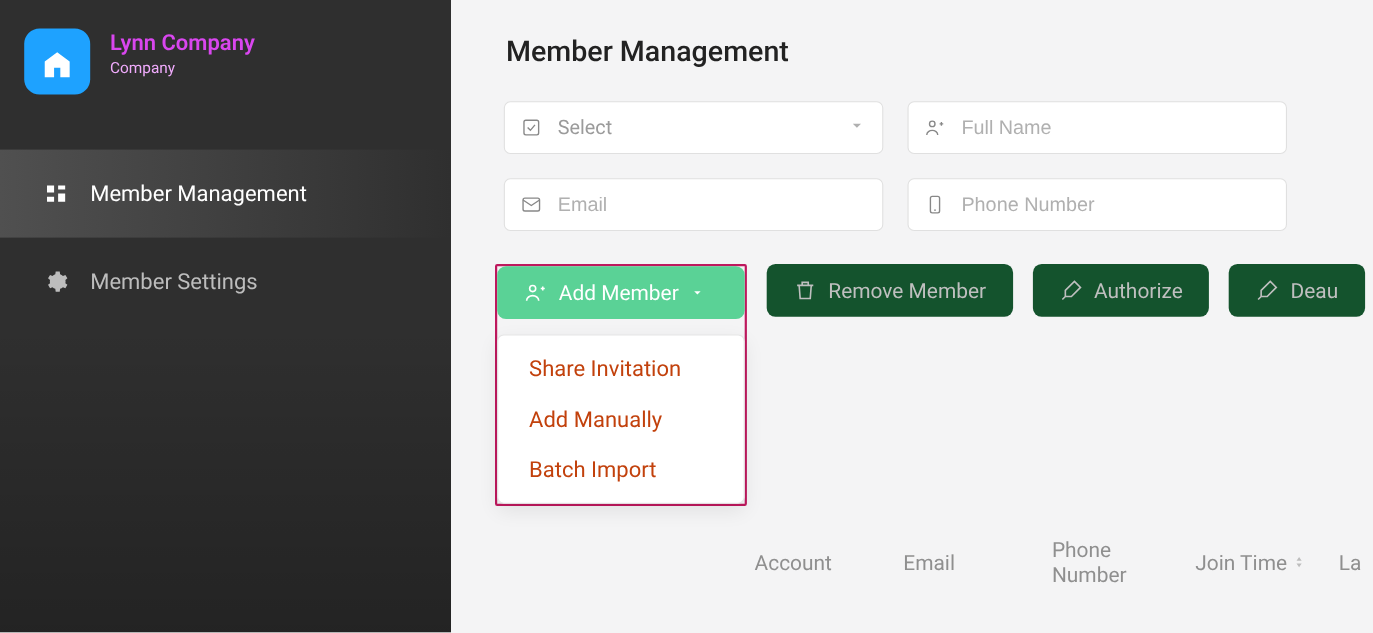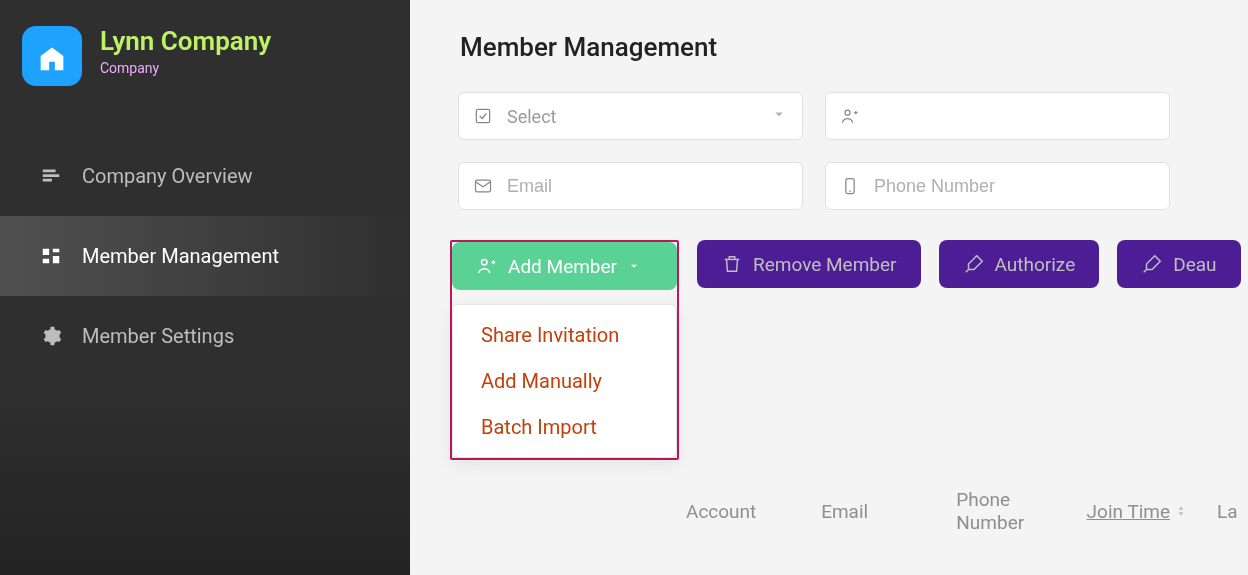--- a/index.html
+++ b/index.html
@@ -36,23 +36,23 @@
     width: 60px;
     height: 60px;
     border-radius: 14px;
     background: #1ea2ff;
     display: flex;
     align-items: center;
     justify-content: center;
     flex-shrink: 0;
   }
   .brand-text h1 {
-    font-size: 26px;
+    font-size: 20px;
     font-weight: 600;
-    color: #bef264;
+    color: #d946ef;
     margin-bottom: 4px;
   }
   .brand-text p {
     font-size: 14px;
     color: #f0abfc;
   }
   .nav {
     margin-top: 40px;
     display: flex;
     flex-direction: column;
@@ -145,21 +145,21 @@
     border-radius: 8px;
     padding: 0 24px;
     font-size: 19px;
     cursor: pointer;
     white-space: nowrap;
     font-family: inherit;
   }
   .btn .icon { width: 22px; height: 22px; display: inline-flex; align-items:center; justify-content:center; }
   .btn .icon svg { width: 22px; height: 22px; stroke: currentColor; fill: none; stroke-width: 1.6; }
   .btn-primary { background: #5ad296; color: #fff; }
-  .btn-soft { background: #4c1d95; color: #bfbfbf; }
+  .btn-soft { background: #14532d; color: #bfbfbf; }
 
   .highlight-box {
     border: 2px solid #be185d;
     padding: 0;
     border-radius: 2px;
     display: flex;
     flex-direction: column;
     gap: 14px;
     margin-left: -8px;
   }
@@ -191,21 +191,21 @@
     align-items: center;
     gap: 0;
     color: #8f8f8f;
     font-size: 19px;
     padding-left: 220px;
   }
   .th { padding: 0 8px; }
   .th-account { width: 140px; }
   .th-email { width: 140px; }
   .th-phone { width: 135px; }
-  .th-join { width: 135px; display:flex; align-items:flex-start; gap:4px;text-decoration:underline;}
+  .th-join { width: 135px; display:flex; align-items:flex-start; gap:4px;}
   .th-last { width: 40px; }
   .sort-icon svg{ width:14px; height:14px; fill:#bdbdbd;}
   .trow {
     display: flex;
     align-items: flex-start;
     font-size: 18px;
     color: #555;
     padding-top: 40px;
     padding-left: 220px;
   }
@@ -228,28 +228,20 @@
           <path fill="#fff" d="M4 22V12l8-6 8 6v10h-6v-6h-4v6z"></path>
         </svg>
       </div>
       <div class="brand-text">
         <h1>Lynn Company</h1>
         <p>Company</p>
       </div>
     </div>
 
     <nav class="nav">
-      <div class="nav-item">
-        <span class="icon">
-          <svg viewBox="0 0 24 24">
-              <path d="M3 5h14v3H3zM3 10h18v3H3zM3 15h10v3H3z"></path>
-            </svg>
-        </span>
-        <span>Company Overview</span>
-      </div>
       <div class="nav-item active">
         <span class="icon">
           <svg viewBox="0 0 24 24">
               <path d="M3 4h7v7H3zM14 4h7v4h-7zM3 15h7v5H3zM14 12h7v8h-7z"></path>
             </svg>
         </span>
         <span>Member Management</span>
       </div>
       <div class="nav-item">
         <span class="icon">
@@ -287,20 +279,21 @@
 
       <div class="field">
         <span class="icon">
           <svg viewBox="0 0 24 24">
               <circle cx="9" cy="8" r="3"></circle>
               <path d="M3 20c0-3 3-5 6-5s6 2 6 5"></path>
               <line x1="17" y1="8" x2="21" y2="8"></line>
               <line x1="19" y1="6" x2="19" y2="10"></line>
             </svg>
         </span>
+        <input type="text" placeholder="Full Name" style="">
       </div>
 
       <div class="field">
         <span class="icon">
           <svg viewBox="0 0 24 24">
               <rect x="3" y="5" width="18" height="14" rx="2"></rect>
               <path d="M3 7l9 6 9-6"></path>
             </svg>
         </span>
         <input type="text" placeholder="Email" style="">

